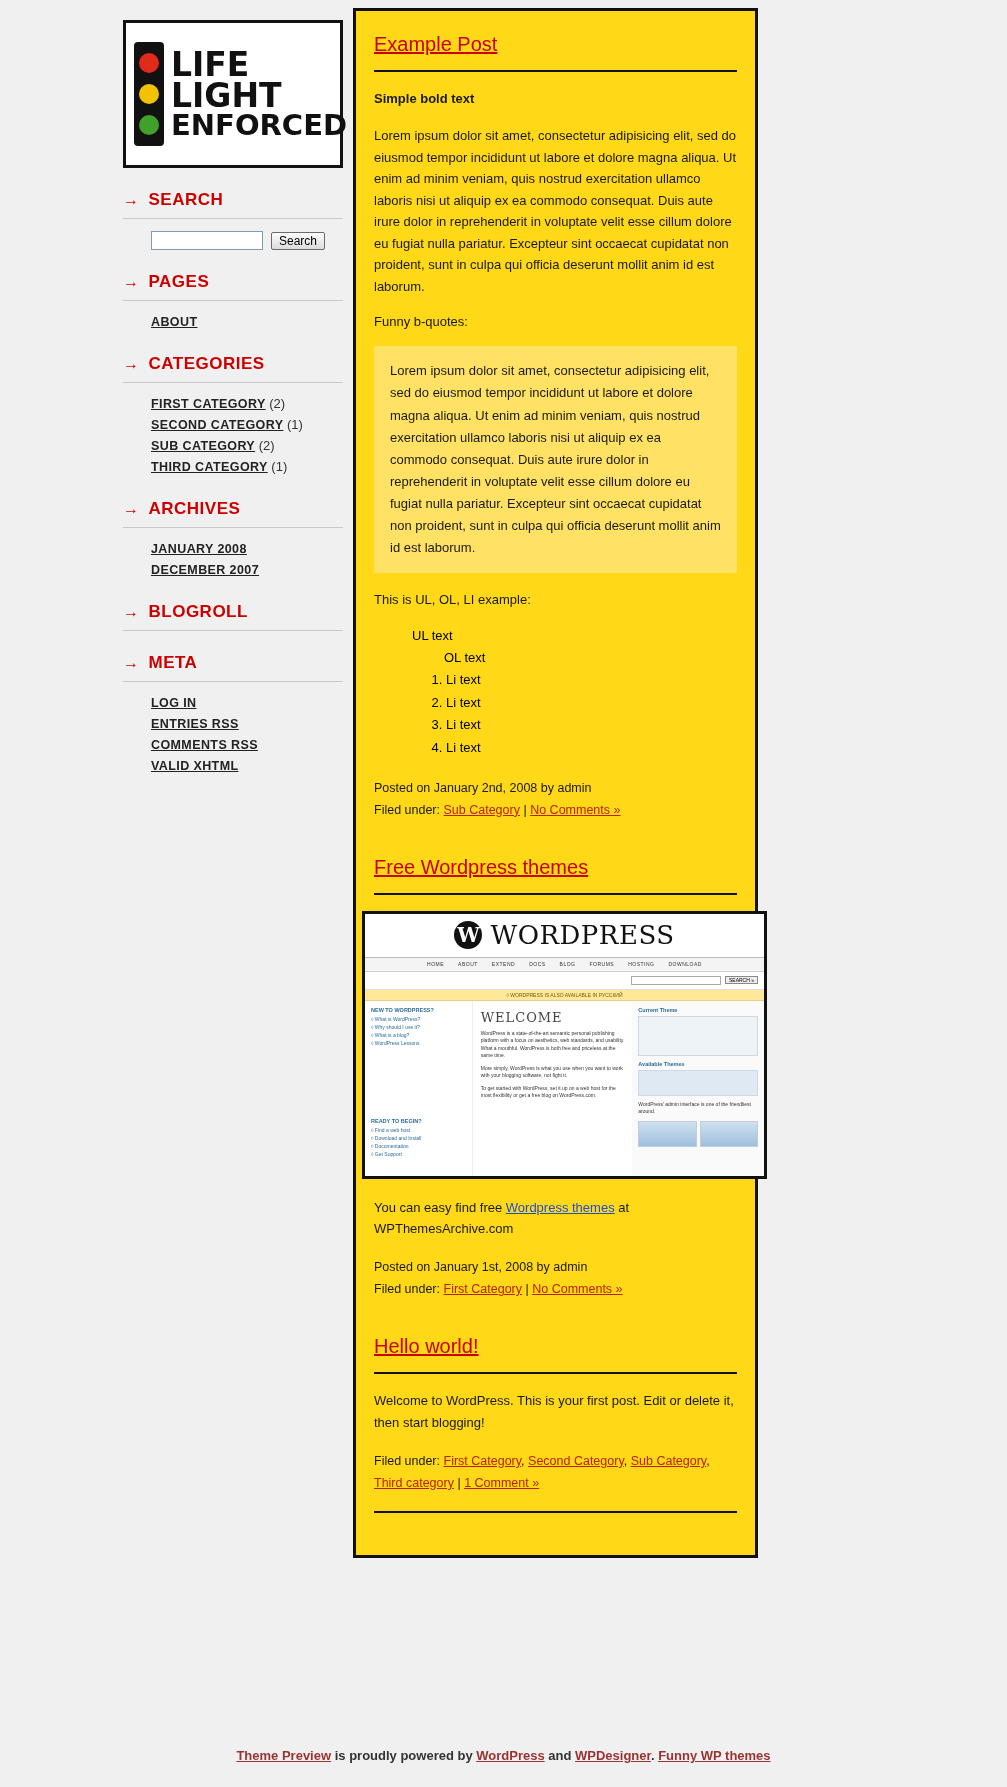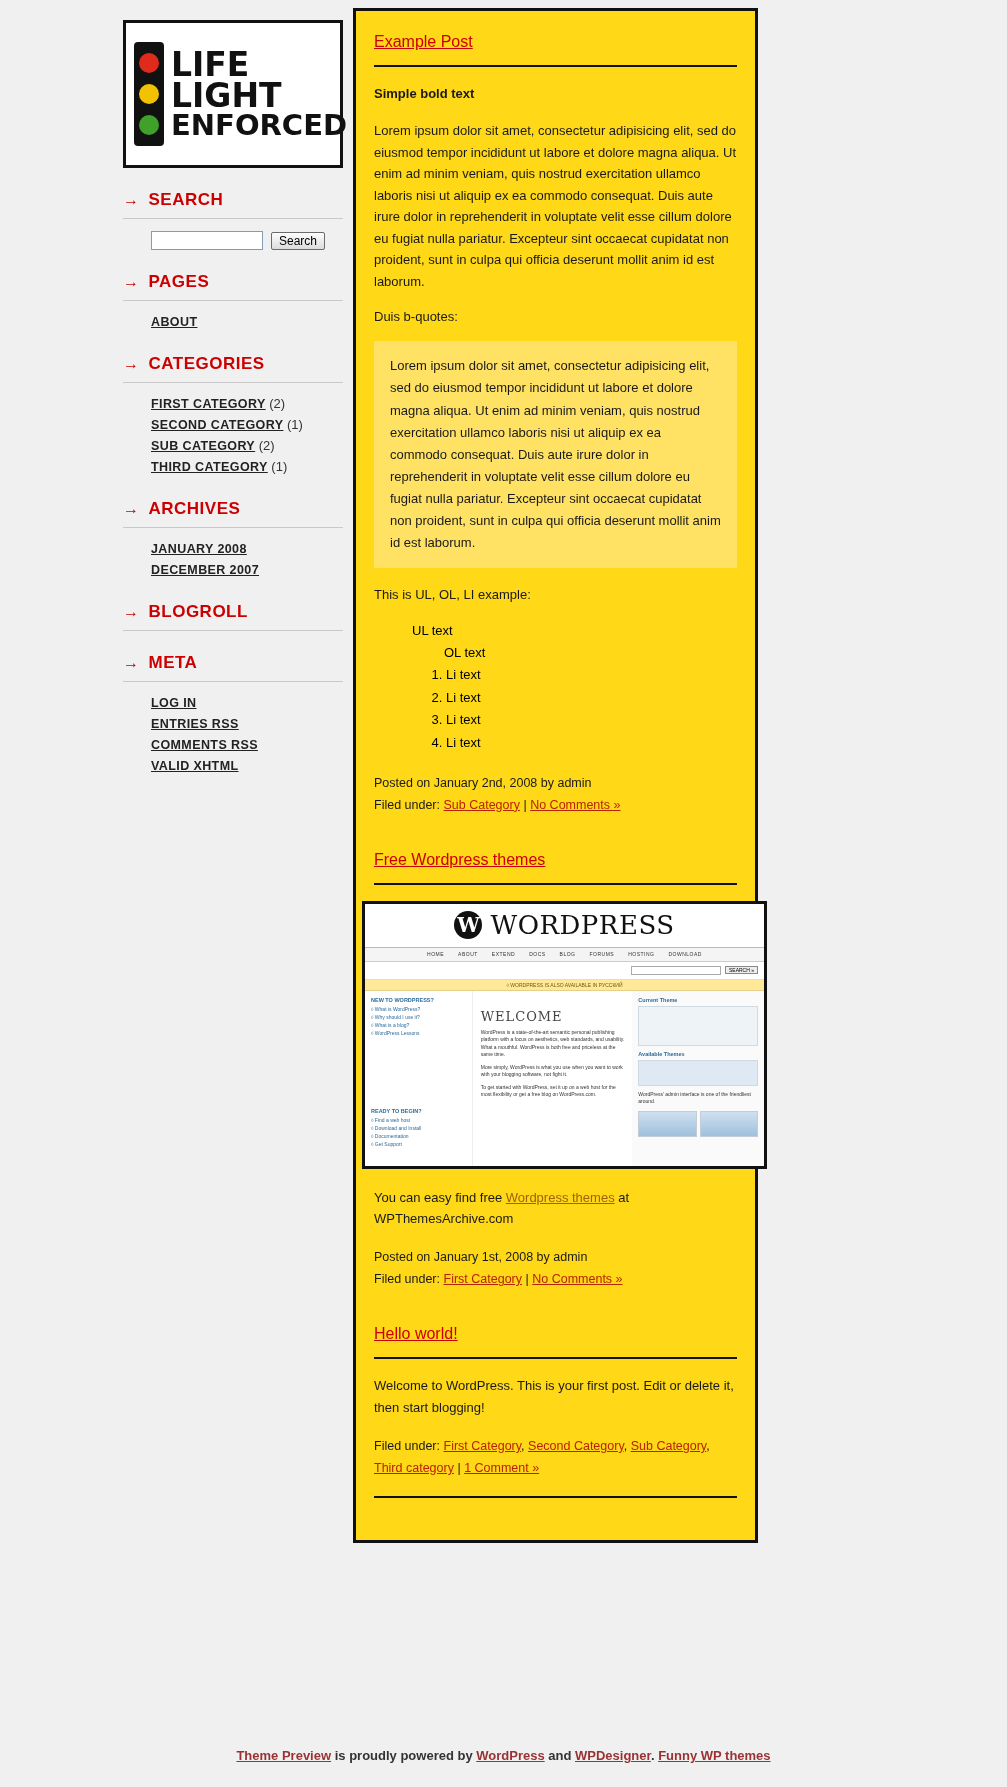--- a/index.html
+++ b/index.html
@@ -120,21 +120,21 @@
     left: 353px;
     top: 8px;
     width: 405px;
     background: #ffd817;
     border: 3px solid #111;
     padding: 22px 18px 26px 18px;
   }
   .post { margin-bottom: 34px; }
   .post:last-child { margin-bottom: 6px; }
   .post-title {
-    font-size: 16px;
+    font-size: 20px;
     color: #cc0000;
     text-decoration: underline;
     font-weight: normal;
     margin: 0 0 14px 0;
     display: inline-block;
     font-family: "Liberation Sans", sans-serif;
   }
   .rule { border: none; border-top: 2px solid #111; margin: 0 0 16px 0; }
   .post p {
     font-size: 13px;
@@ -149,21 +149,21 @@
     padding: 14px 16px;
     font-size: 13px;
     line-height: 1.7;
     color: #1a1a1a;
   }
   .ul-text { margin: 0 0 0 38px; font-size: 13px; line-height: 1.7; }
   .ol-text { margin: 0 0 0 70px; font-size: 13px; line-height: 1.7; }
   ol.li-list { margin: 0 0 18px 52px; padding: 0 0 0 20px; font-size: 13px; line-height: 1.75; }
   .post-meta { font-size: 12.5px; color: #1a1a1a; line-height: 1.75; margin-top: 18px; }
   .post-meta a { color: #bb2200; text-decoration: underline; }
-  .inline-link { color: #a16207; text-decoration: underline; }
+  .inline-link { color: #1d4ed8; text-decoration: underline; }
 
   
   .shot {
     width: 405px;
     border: 3px solid #111;
     background: #fff;
     margin: 4px 0 18px -12px;
     padding: 0;
     overflow: hidden;
     position: relative;
@@ -200,21 +200,21 @@
   .mini-btn { font-size: 5px; border: 1px solid #888; background: #eee; padding: 0 3px; }
   .shot-banner {
     height: 11px; background: #ffe999; border-bottom: 1px solid #e3d18b;
     font-size: 5px; color: #6b5a10; display:flex; align-items:center; justify-content:center;
   }
   .shot-body { display: flex; height: 175px; background: #fff; font-size: 5px; color: #333; }
   .shot-col-l { width: 27%; padding: 6px 6px; border-right: 1px solid #eee; }
   .shot-col-m { width: 40%; padding: 6px 8px; }
   .shot-col-r { width: 33%; padding: 6px 6px; background: #fafafa; }
   .shot-h { font-size: 5.5px; font-weight: bold; color: #2b6b9b; margin-bottom: 3px; }
-  .shot-h2 { font-family: "DejaVu Serif", serif; font-size: 13px; color: #444; margin: 12px 0 5px 0; letter-spacing: 1px;}
+  .shot-h2 { font-family: "DejaVu Serif", serif; font-size: 13px; color: #444; margin: 3px 0 5px 0; letter-spacing: 1px;}
   .shot-li { margin-bottom: 2px; color: #2b6b9b; }
   .shot-p { line-height: 1.5; margin-bottom: 5px; color:#333; }
   .shot-box { border: 1px solid #cfd9e2; background: #eef3f8; height: 40px; margin-bottom: 5px; }
   .shot-box2 { border: 1px solid #cfd9e2; background: #dfe9f3; height: 26px; margin-bottom: 5px; }
   .shot-img-row { display: flex; gap: 3px; }
   .shot-img-row div { flex: 1; height: 26px; border: 1px solid #c3cdd8; background: linear-gradient(#cfe0f0, #9fc0dd); }
 
   
   .footer {
     position: absolute;
@@ -330,21 +330,21 @@
     </div>
   </div>
 
   <div class="content">
 
     <div class="post">
       <a href="#" class="post-title">Example Post</a>
       <hr class="rule">
       <p class="bold-lead">Simple bold text</p>
       <p>Lorem ipsum dolor sit amet, consectetur adipisicing elit, sed do eiusmod tempor incididunt ut labore et dolore magna aliqua. Ut enim ad minim veniam, quis nostrud exercitation ullamco laboris nisi ut aliquip ex ea commodo consequat. Duis aute irure dolor in reprehenderit in voluptate velit esse cillum dolore eu fugiat nulla pariatur. Excepteur sint occaecat cupidatat non proident, sunt in culpa qui officia deserunt mollit anim id est laborum.</p>
-      <p>Duis b-quotes:</p>
+      <p>Funny b-quotes:</p>
       <blockquote>Lorem ipsum dolor sit amet, consectetur adipisicing elit, sed do eiusmod tempor incididunt ut labore et dolore magna aliqua. Ut enim ad minim veniam, quis nostrud exercitation ullamco laboris nisi ut aliquip ex ea commodo consequat. Duis aute irure dolor in reprehenderit in voluptate velit esse cillum dolore eu fugiat nulla pariatur. Excepteur sint occaecat cupidatat non proident, sunt in culpa qui officia deserunt mollit anim id est laborum.</blockquote>
       <p>This is UL, OL, LI example:</p>
       <div class="ul-text">UL text</div>
       <div class="ol-text">OL text</div>
       <ol class="li-list">
         <li>Li text</li>
         <li>Li text</li>
         <li>Li text</li>
         <li>Li text</li>
       </ol>

